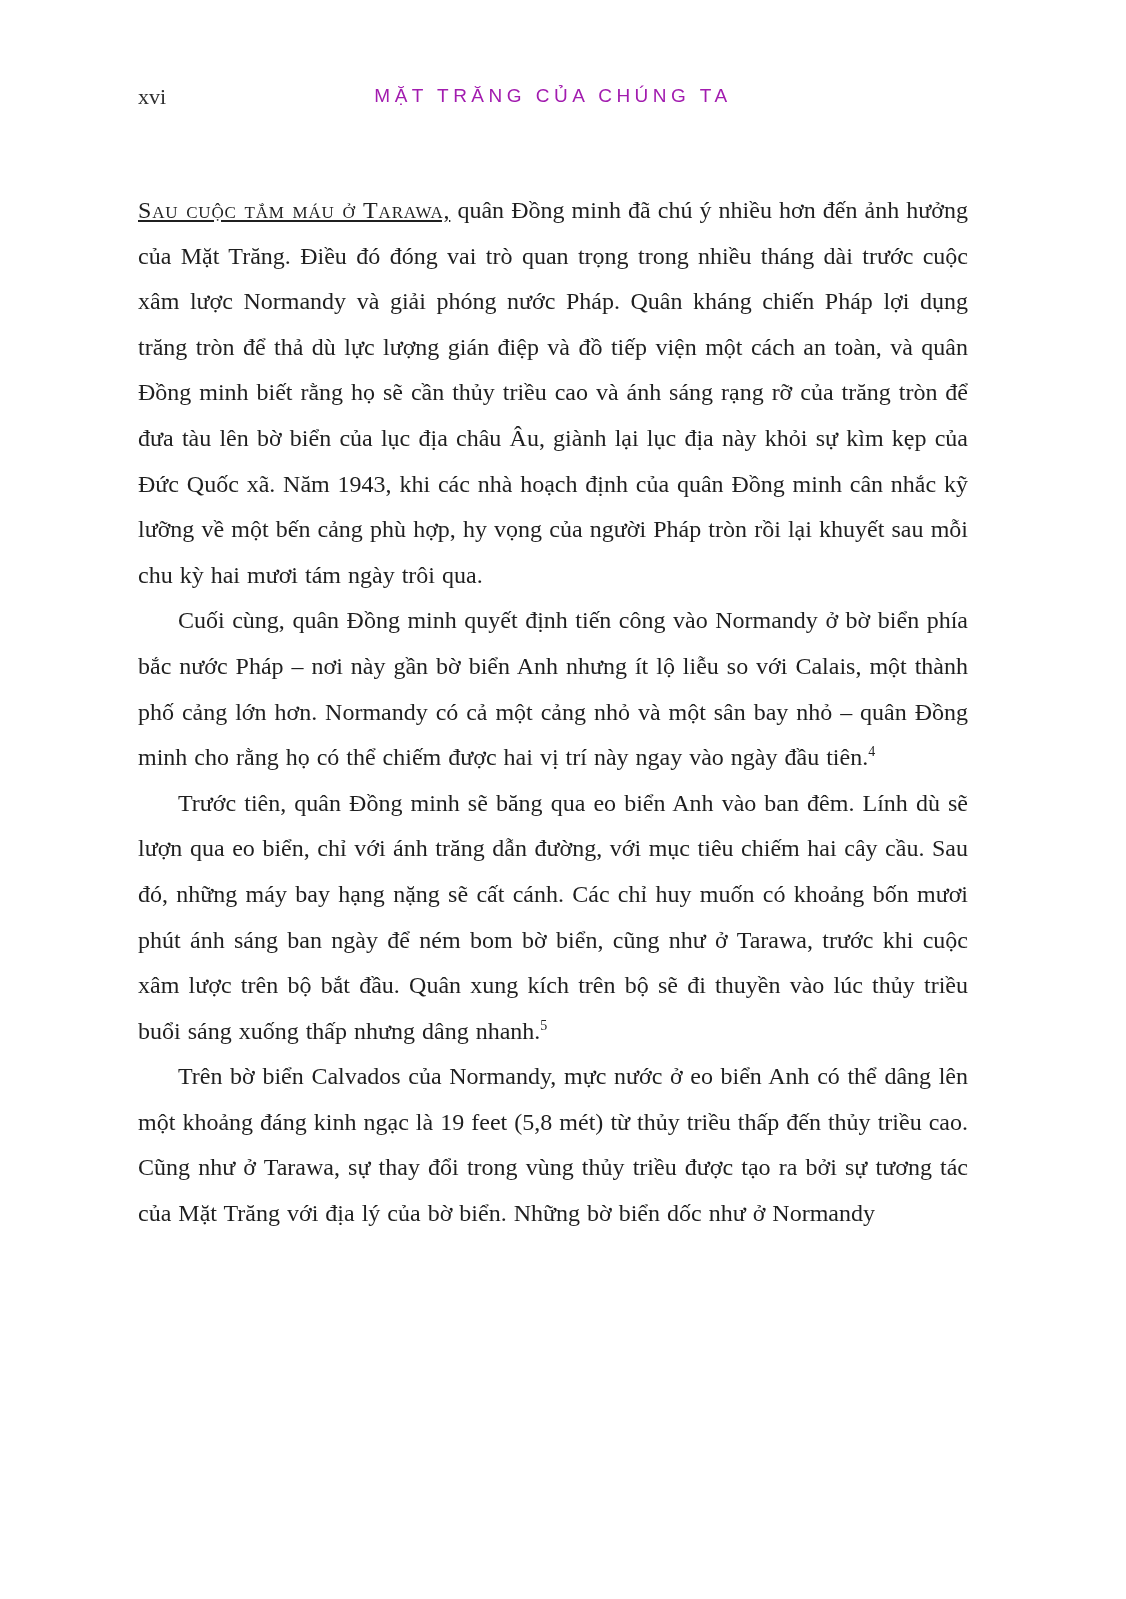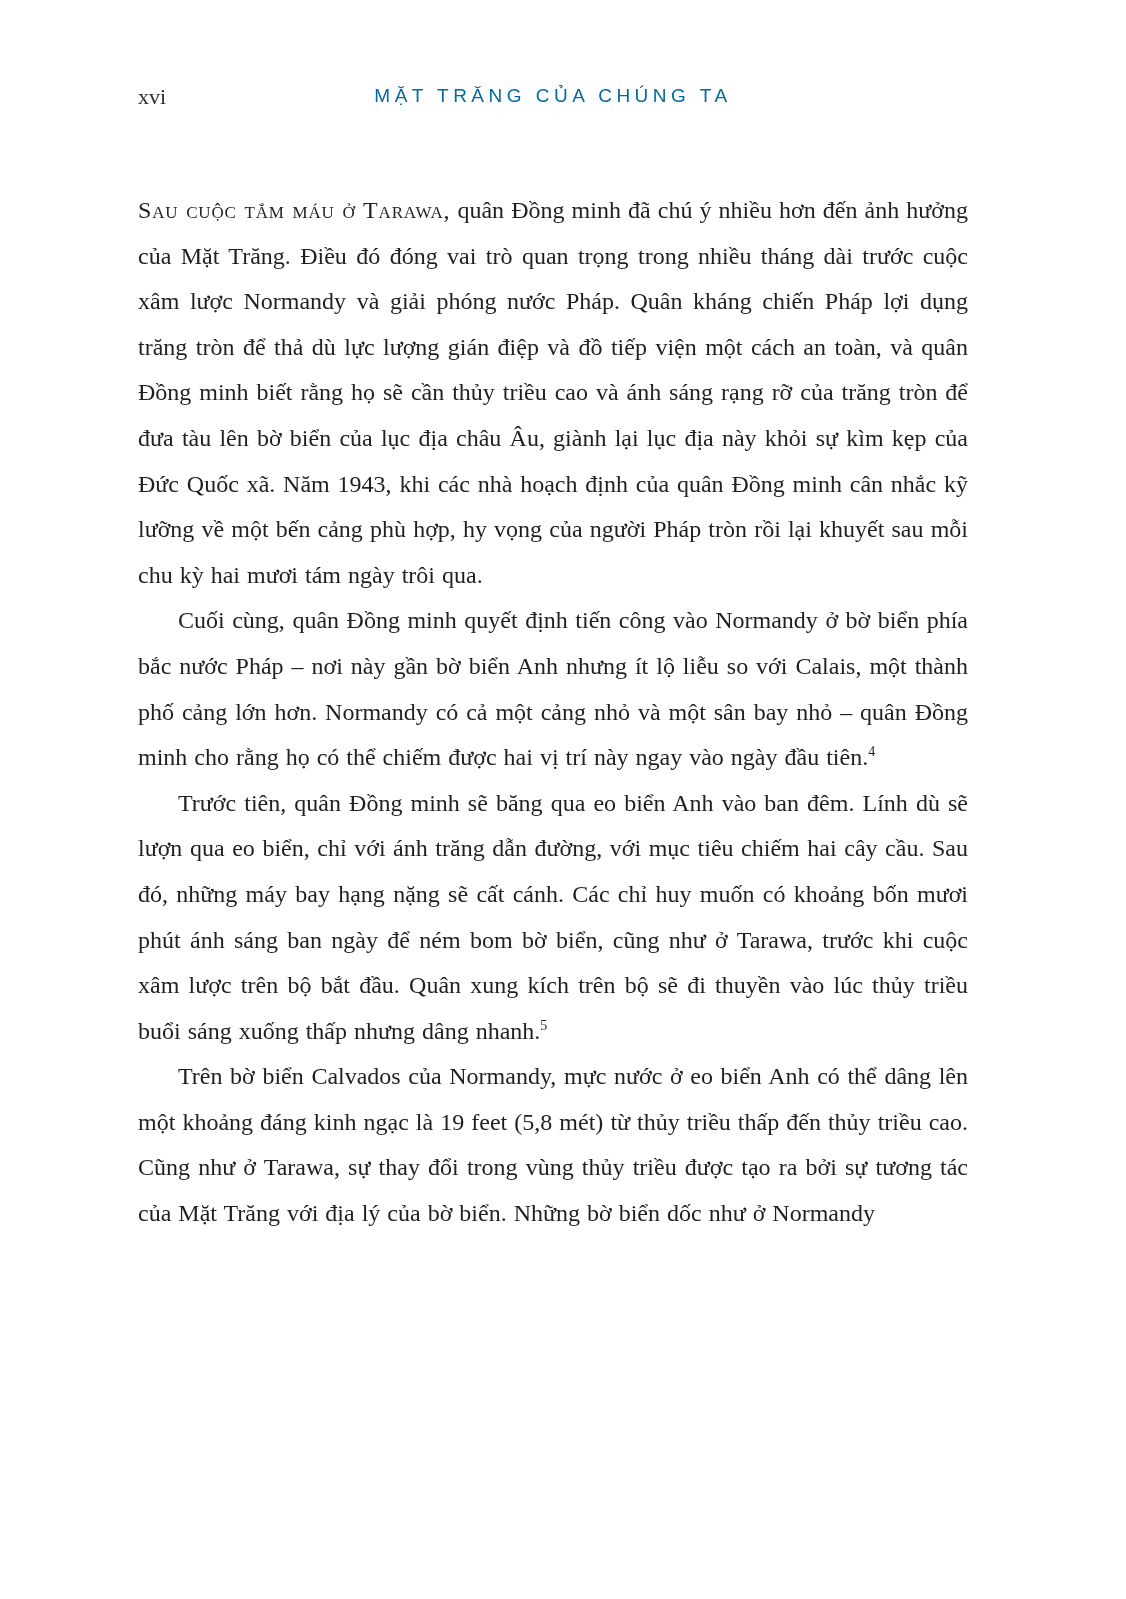--- a/index.html
+++ b/index.html
@@ -33,41 +33,42 @@
   }
   .running-header {
     position: absolute;
     left: 0;
     right: 0;
     top: 3px;
     text-align: center;
     font-family: "Liberation Sans", "DejaVu Sans", sans-serif;
     font-size: 19px;
     letter-spacing: 4.5px;
-    color: #0369a1;
+    color: #a21caf;
     white-space: nowrap;
   }
   .page-body {
     width: 830px;
   }
   .para {
     margin: 0;
     font-size: 24px;
     line-height: 45.6px;
     text-align: justify;
     text-indent: 40px;
     color: #1f1f1f;
     word-spacing: 1px;
   }
   .para.no-indent {
     text-indent: 0;
   }
   .lead-smallcaps {
     font-variant: small-caps;
     letter-spacing: 0.8px;
+    text-decoration: underline;
   }
   sup.note {
     font-size: 14px;
     line-height: 0;
     vertical-align: super;
   }
 </style>
 </head>
 <body>
 

